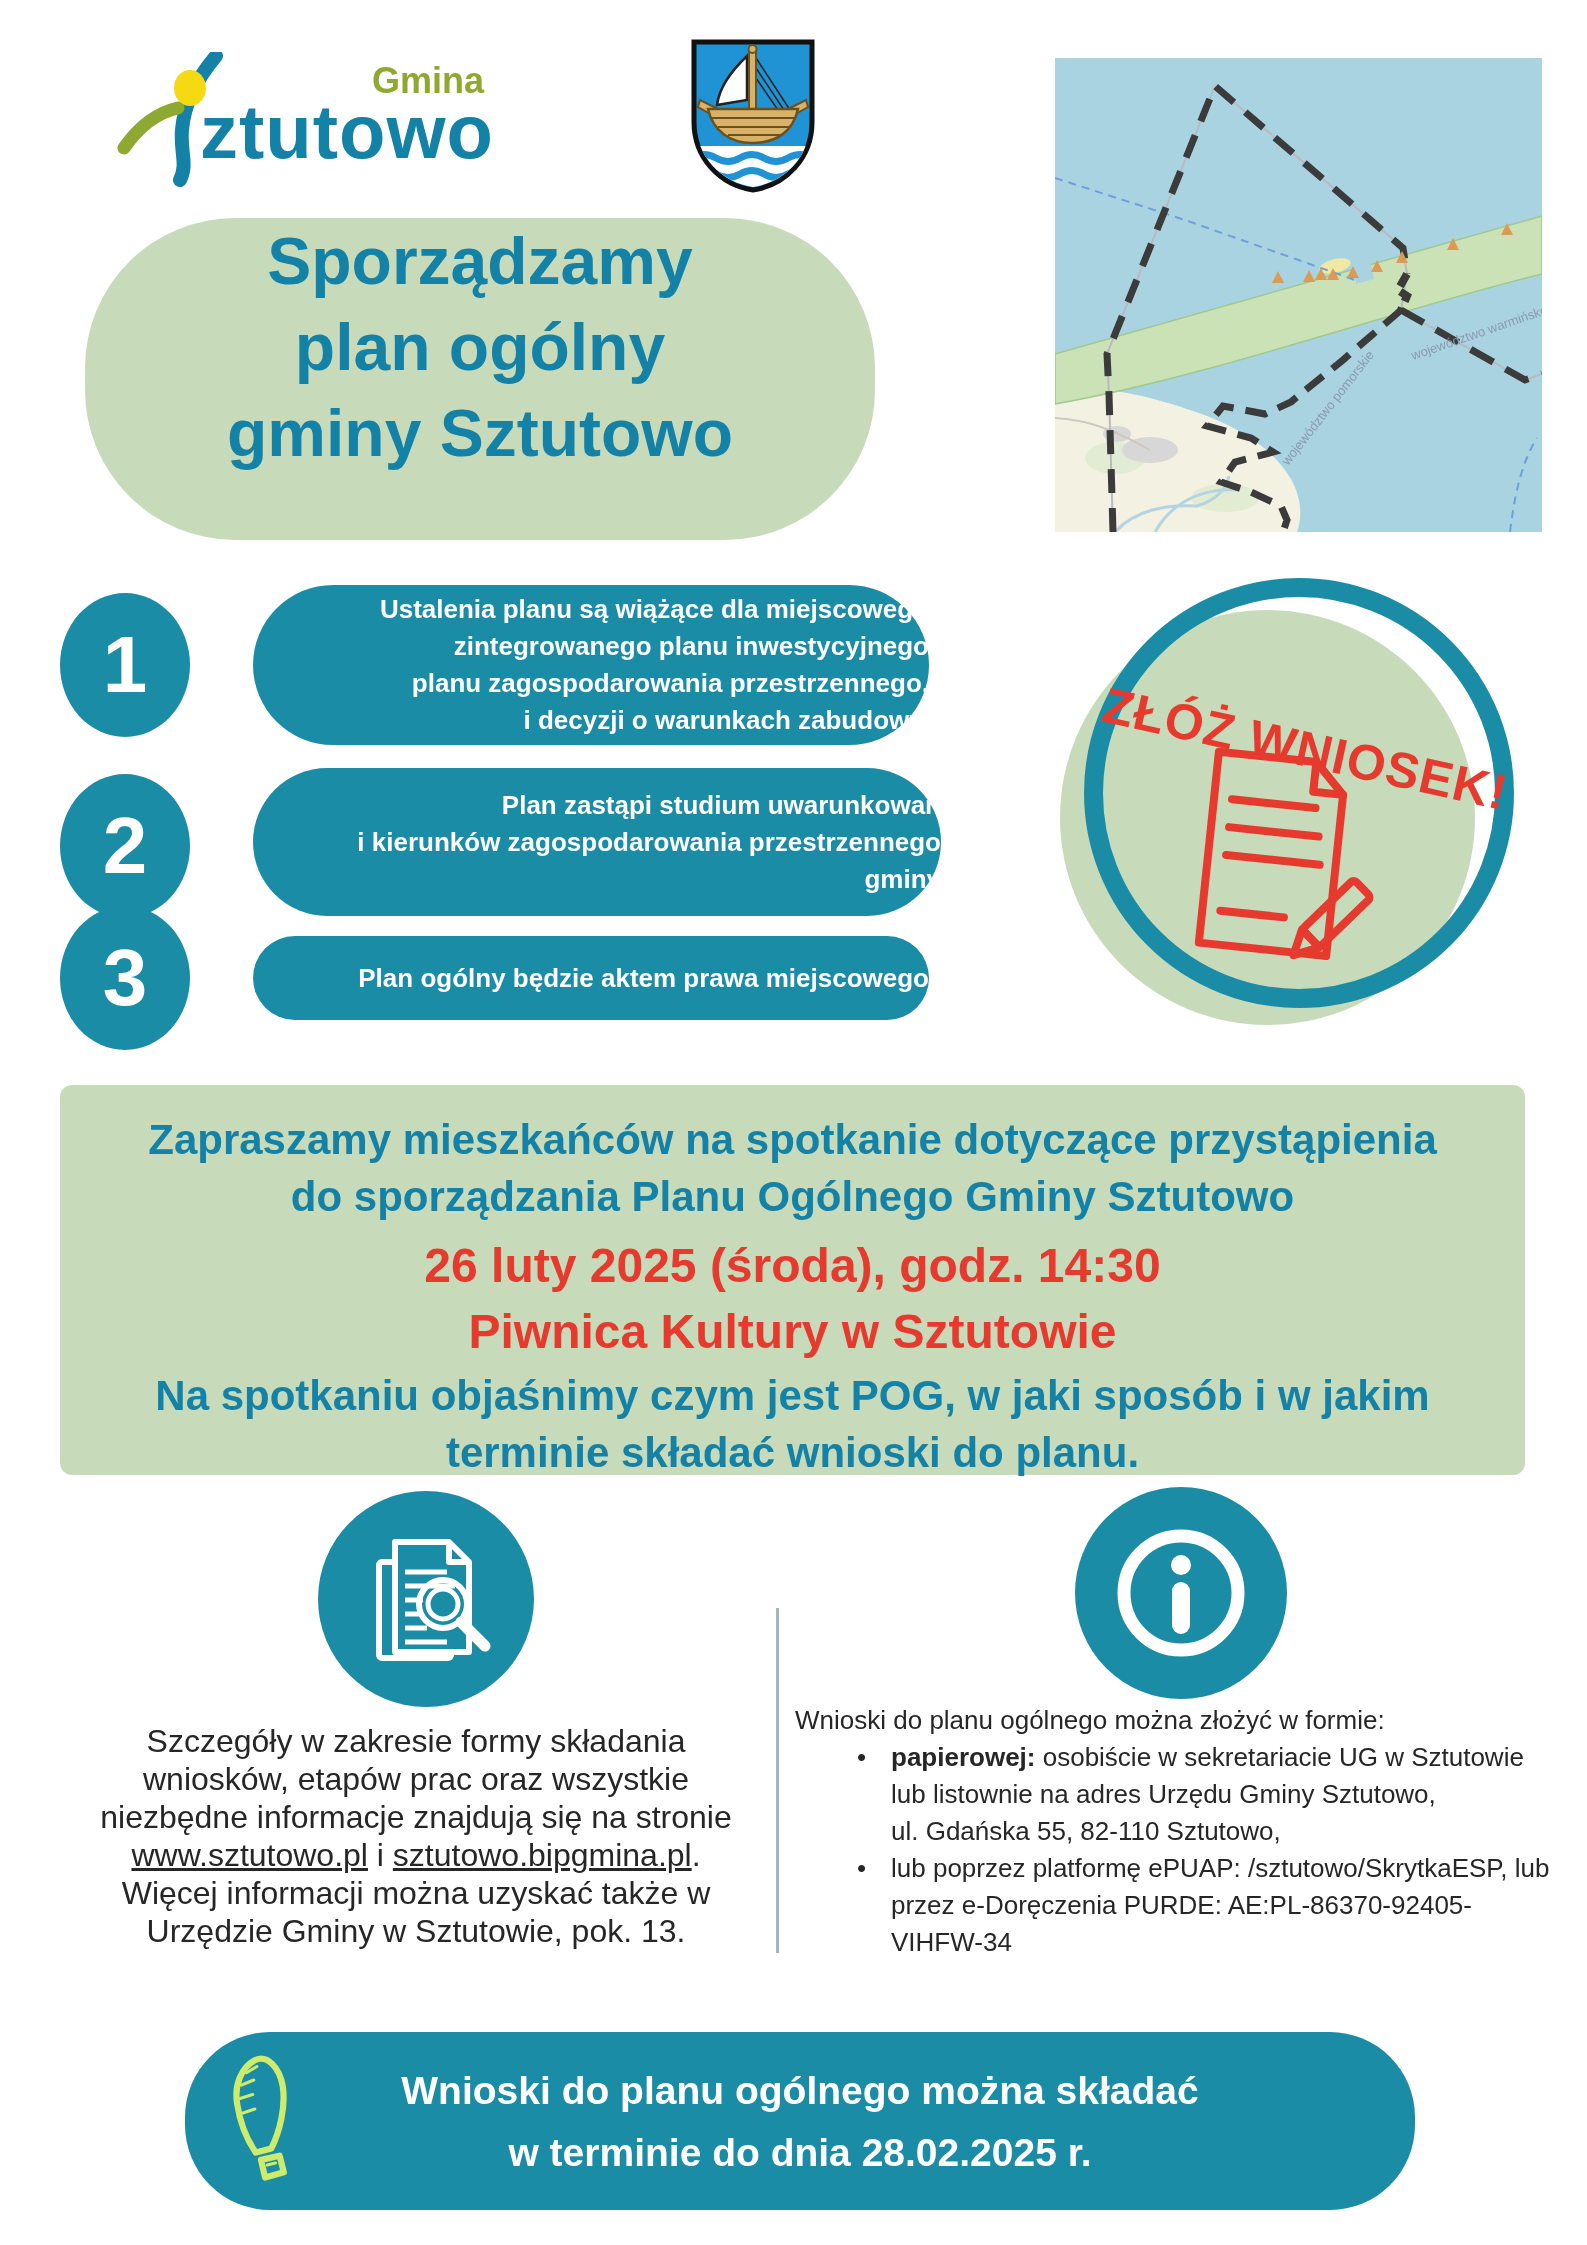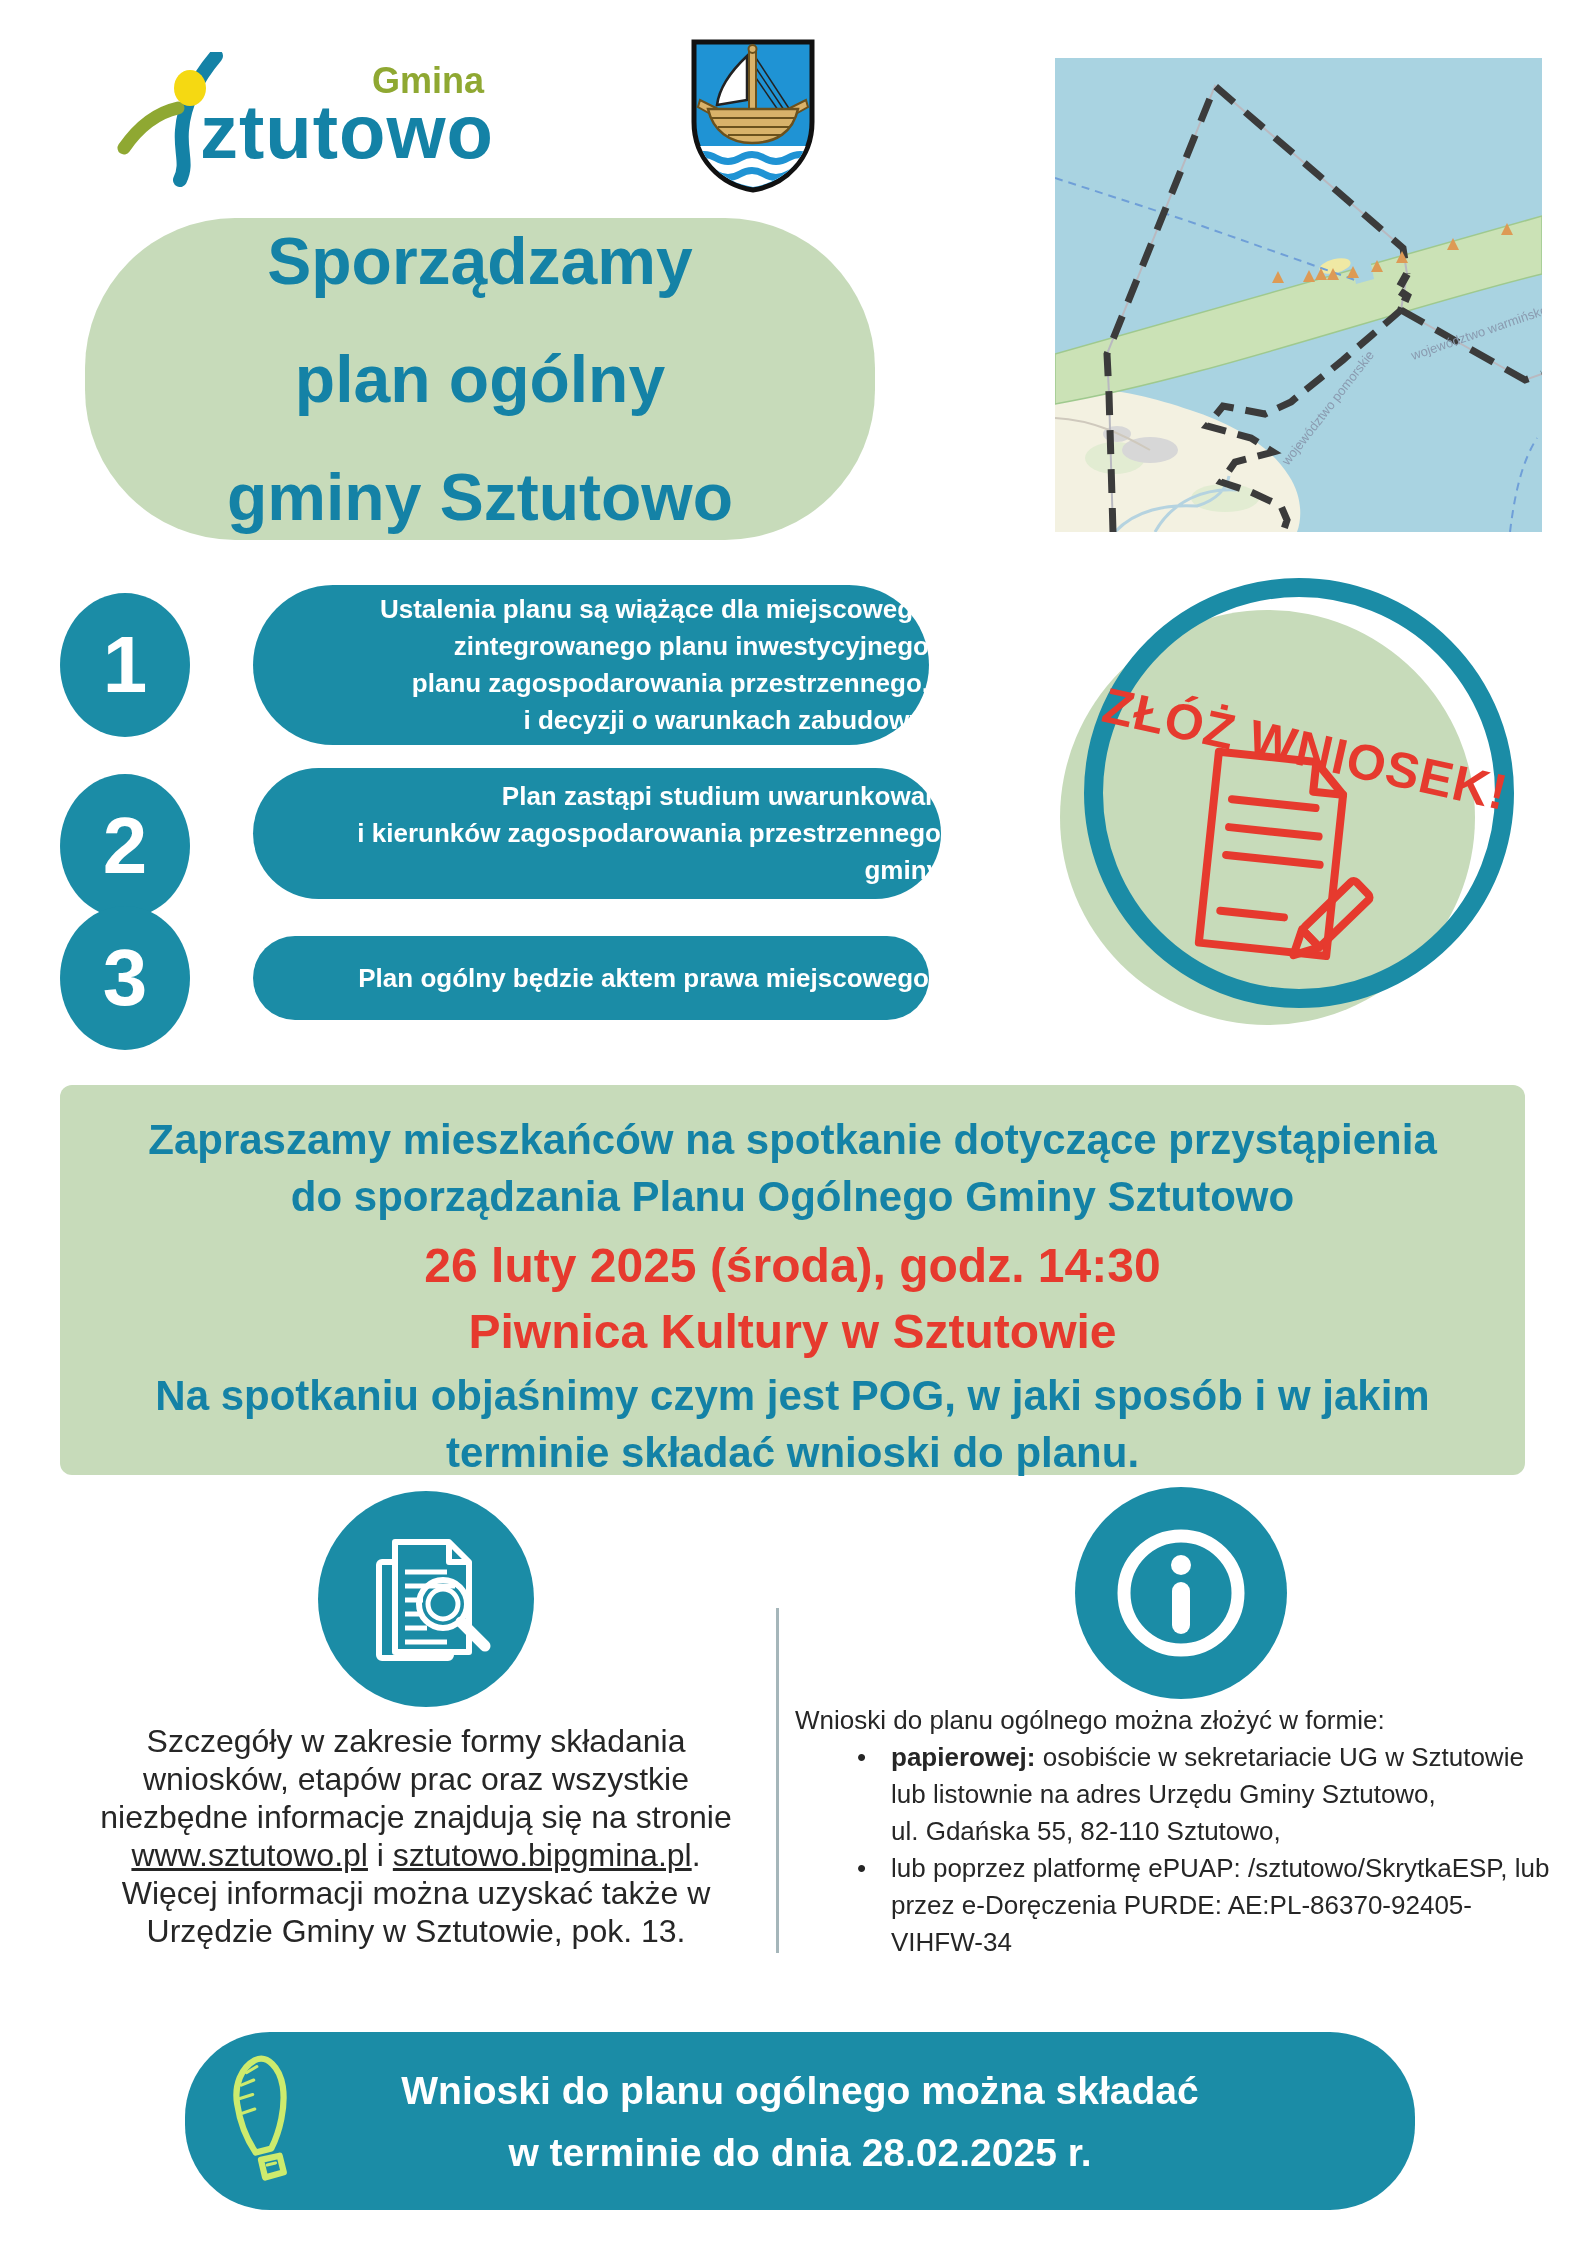--- a/index.html
+++ b/index.html
@@ -10,21 +10,21 @@
   .abs{position:absolute;}
   .nowrap{white-space:nowrap;}
 
   
   .logo-gmina{left:372px;top:60px;font-size:36px;font-weight:bold;color:var(--olive,#8fa832);}
   .logo-name{left:200px;top:88px;font-size:76px;font-weight:bold;color:var(--teal-text,#1482a6);letter-spacing:1px;}
 
   
   .title-box{
     left:85px;top:218px;width:790px;height:322px;background:var(--green,#c7dbba);
-    border-radius:150px;display:flex;flex-direction:column;justify-content:space-between;
+    border-radius:150px;display:flex;flex-direction:column;justify-content:flex-start;
     align-items:center;text-align:center;
   }
   .title-line{font-size:66px;line-height:86px;font-weight:bold;color:var(--teal-text,#1482a6);white-space:nowrap;}
 
   
   .step-circle{
     width:130px;height:144px;left:60px;border-radius:50%;background:var(--teal,#1b8ca6);
     display:flex;align-items:center;justify-content:center;color:#fff;font-weight:bold;font-size:80px;
   }
   .step-pill{
@@ -161,21 +161,21 @@
   <div class="abs step-pill" style="top:585px;width:676px;height:160px;">
     <div class="step-line">Ustalenia planu są wiążące dla miejscowego</div>
     <div class="step-line">zintegrowanego planu inwestycyjnego</div>
     <div class="step-line">planu zagospodarowania przestrzennego,</div>
     <div class="step-line">i decyzji o warunkach zabudowy.</div>
   </div>
 
   <div class="abs step-circle" style="top:774px;">
       <span>2</span>
     </div>
-  <div class="abs step-pill" style="top:768px;width:688px;height:131px;">
+  <div class="abs step-pill" style="top:768px;width:688px;height:148px;">
     <div class="step-line">Plan zastąpi studium uwarunkowań</div>
     <div class="step-line">i kierunków zagospodarowania przestrzennego</div>
     <div class="step-line">gminy</div>
   </div>
 
   <div class="abs step-circle" style="top:906px;">
       <span>3</span>
     </div>
   <div class="abs step-pill" style="top:936px;width:676px;height:84px;">
     <div class="step-line">Plan ogólny będzie aktem prawa miejscowego</div>

